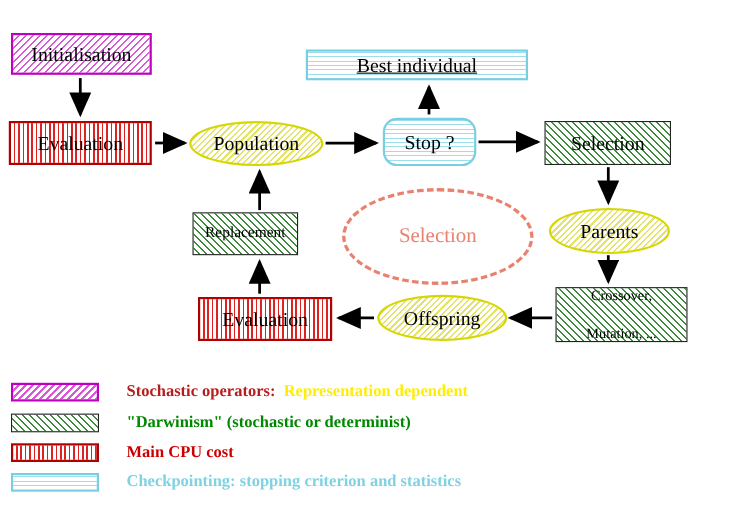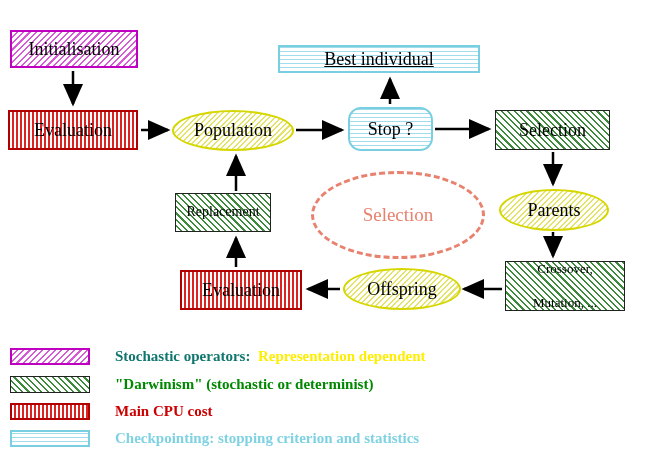--- a/index.html
+++ b/index.html
@@ -28,21 +28,21 @@
   .tiny-label{font-size:13px;gap:20px;}
   svg.arrows{position:absolute;left:0;top:0;pointer-events:none;}
   .arrow{stroke:#000;stroke-width:2.5;marker-end:url(#ah);}
   
   .legend-row{position:absolute;left:10px;display:flex;align-items:center;height:20px;}
   .swatch{width:80px;height:17px;box-sizing:border-box;flex:0 0 auto;}
   .legend-text{
     margin-left:25px;font-size:15px;font-weight:bold;white-space:pre;
     font-family:"Liberation Serif","DejaVu Serif",serif;
   }
-  .c-magenta{color:#0f766e;} .c-yellow{color:#ffee00;} .c-green{color:#008800;}
+  .c-magenta{color:#b91c1c;} .c-yellow{color:#ffee00;} .c-green{color:#008800;}
   .c-red{color:#cc0000;} .c-cyan{color:#7fd2e2;}
 </style>
 </head>
 <body>
 
 <div id="canvas">
 
   <svg class="arrows" width="670" height="465">
     <defs>
       <marker id="ah" markerWidth="11" markerHeight="9" refX="8" refY="4" orient="auto">

